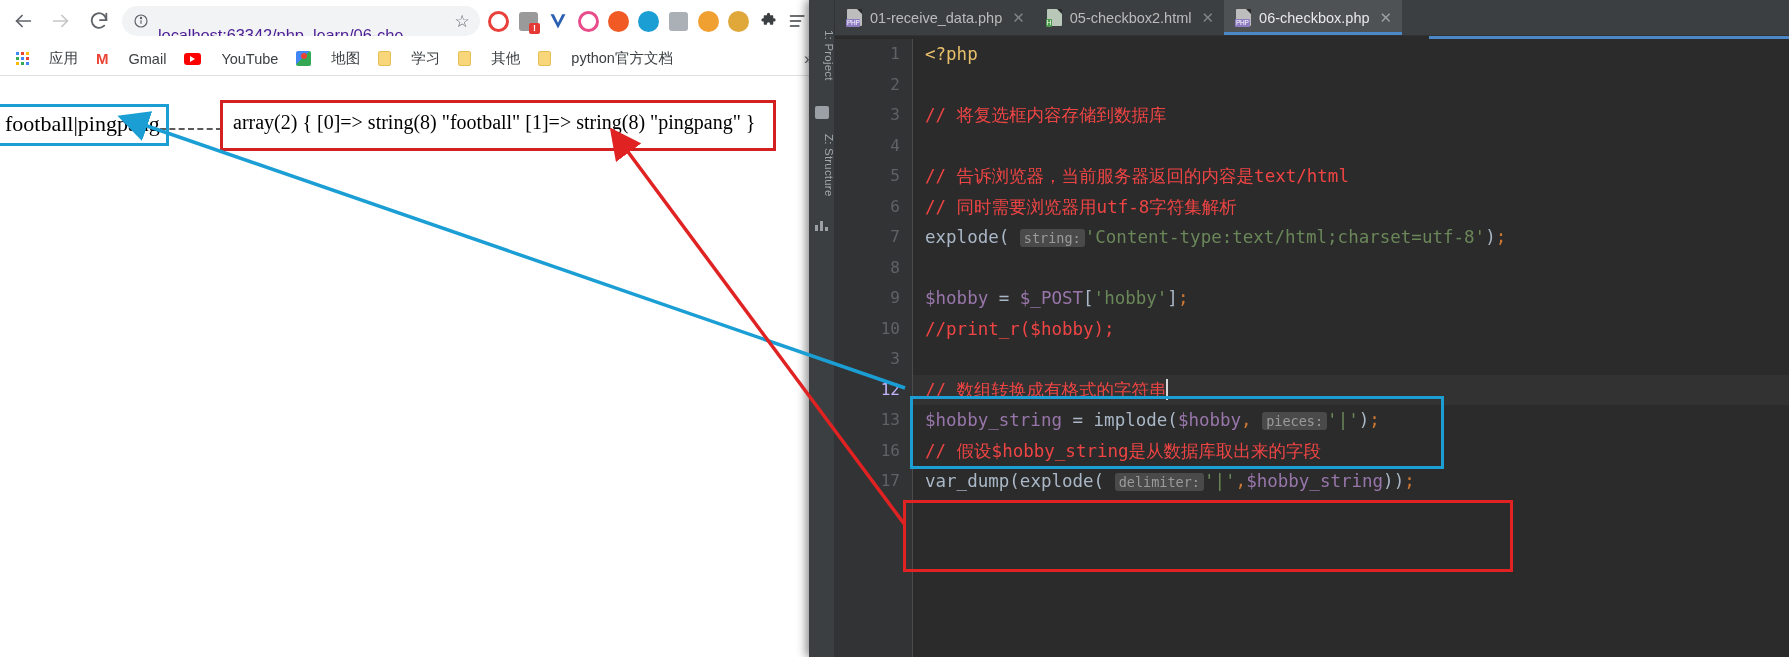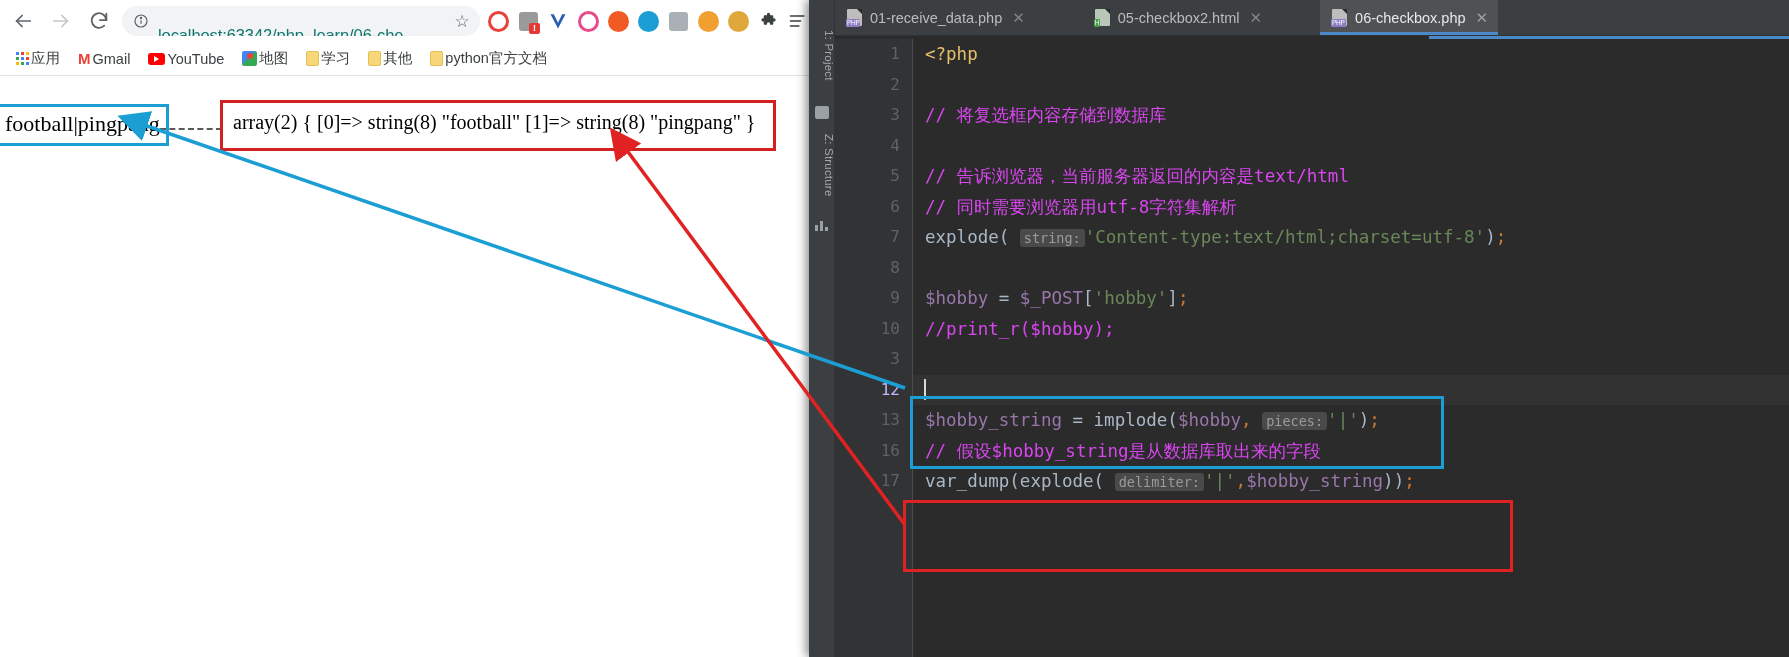--- a/index.html
+++ b/index.html
@@ -46,21 +46,21 @@
     overflow: hidden;
   }
   .omni-info {
     width: 18px; height: 18px; flex: 0 0 auto;
     color: #5f6368;
     display: flex; align-items: center; justify-content: center;
   }
   .omni-url {
     flex: 1 1 auto;
     font-size: 16.5px;
-    color: #0f766e;
+    color: #4c1d95;
     margin-left: 8px;
     white-space: nowrap; overflow: hidden;
     letter-spacing: -0.1px;
     margin-top: 28px;
   }
   .omni-star {
     width: 24px; flex: 0 0 auto;
     color: #5f6368;
     display: flex; align-items: center; justify-content: center;
     font-size: 17px;
@@ -85,21 +85,21 @@
 
   .bookmarks-bar {
     height: 34px;
     display: flex; align-items: center;
     padding: 0 8px;
     gap: 2px;
     border-bottom: 1px solid #e0e0e0;
     background: #fff;
   }
   .bm {
-    display: flex; align-items: center; gap: 2px;
+    display: flex; align-items: center; gap: 20px;
     padding: 3px 8px;
     border-radius: 4px;
     font-size: 14.5px;
     color: #3c4043;
     white-space: nowrap;
   }
   .bm-apps-grid {
     display: grid; grid-template-columns: repeat(3, 3px);
     grid-template-rows: repeat(3, 3px); gap: 2px;
   }
@@ -209,21 +209,20 @@
   .rail-ico.struct i:nth-child(1){left:0;height:6px}
   .rail-ico.struct i:nth-child(2){left:5px;height:10px}
   .rail-ico.struct i:nth-child(3){left:10px;height:4px}
 
   .tabs {
     position: absolute; left: 26px; top: 0;
     right: 0; height: 36px;
     background: #3c3f41;
     display: flex; align-items: stretch;
     border-bottom: 1px solid #323232;
-    gap: 48px;
   }
   .tab {
     display: flex; align-items: center; gap: 8px;
     padding: 0 10px 0 12px;
     font-family: "Liberation Sans", sans-serif;
     font-size: 14.5px;
     color: #bbbbbb;
     position: relative;
     white-space: nowrap;
   }
@@ -302,21 +301,21 @@
     content: ""; position: absolute; left: 78px; right: 0; top: 0; bottom: 0;
     background: #323232; z-index: 0; pointer-events: none;
   }
   .cl.current .num, .cl.current .code { position: relative; z-index: 1; }
   .cl.current .code { background: transparent; }
 
   .kw   { color: #cc7832; }
   .str  { color: #6a8759; }
   .var  { color: #9876aa; margin-top: 20px; }
   .plain{ color: #a9b7c6; }
-  .cmt  { color: #d946ef; }
+  .cmt  { color: #ef4444; }
   .tagc { color: #e8bf6a; }
   .semi { color: #cc7832; }
   .hint {
     background: #4a4a4a; color: #9a9a9a;
     font-size: 13.5px; padding: 1px 4px; border-radius: 3px;
     font-family: "DejaVu Sans Mono", monospace;
   }
   .caret {
     display: inline-block; width: 2px; height: 21px;
     background: #d8d8d8; vertical-align: -4px;
@@ -576,21 +575,21 @@
           <span class="code cmt">//print_r($hobby);</span>
         </div>
 
         <div class="cl">
           <span class="num">3</span>
           <span class="code"></span>
         </div>
 
         <div class="cl current">
           <span class="num">12</span>
-          <span class="code cmt"><span class="caret"></span></span>
+          <span class="code cmt"><span>// 数组转换成有格式的字符串</span><span class="caret"></span></span>
         </div>
 
         <div class="cl">
           <span class="num">13</span>
           <span class="code"><span class="var">$hobby_string</span><span class="plain"> = </span><span class="plain">implode</span><span class="plain">(</span><span class="var">$hobby</span><span class="semi">,</span><span class="plain"> </span><span class="hint">pieces:</span><span class="str">'|'</span><span class="plain">)</span><span class="semi">;</span></span>
         </div>
 
 
 
         <div class="cl">

